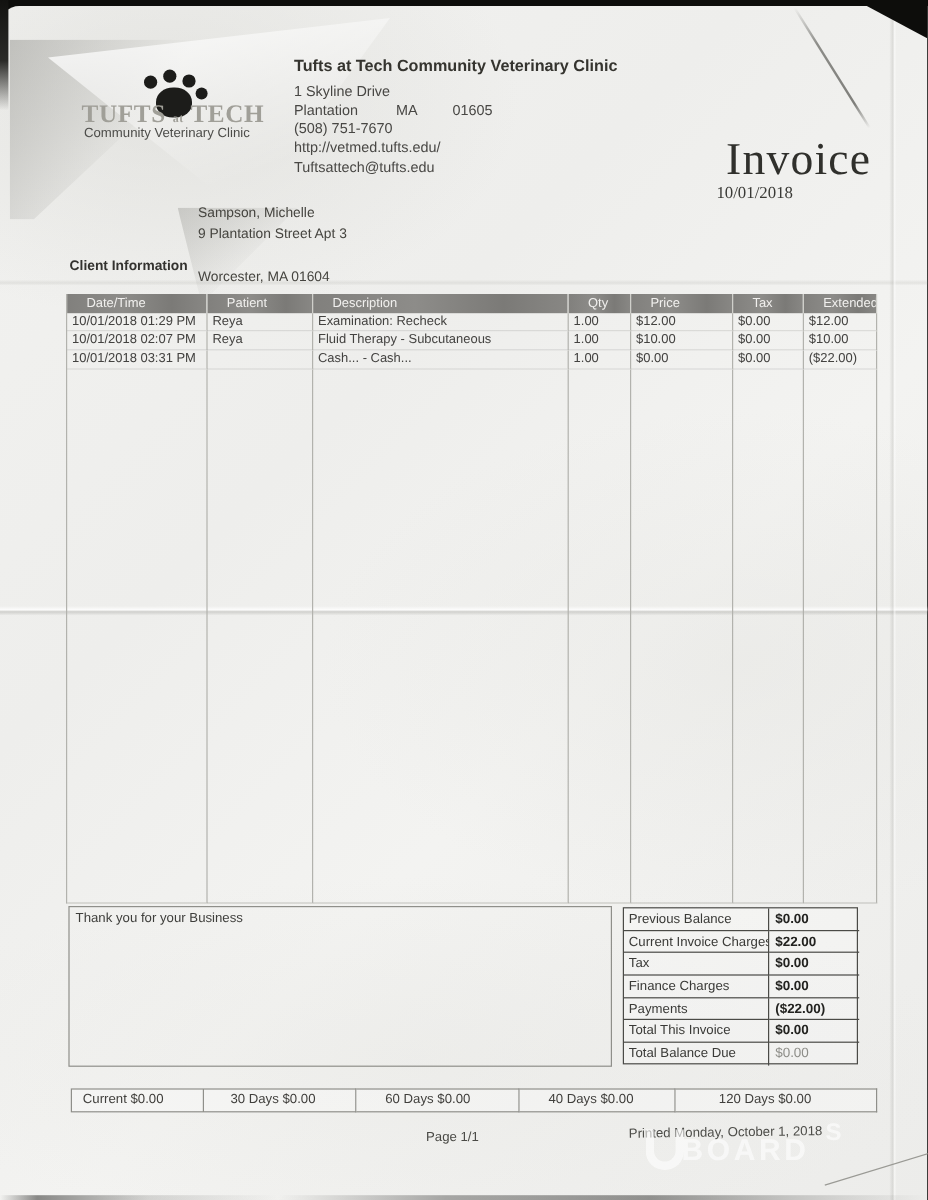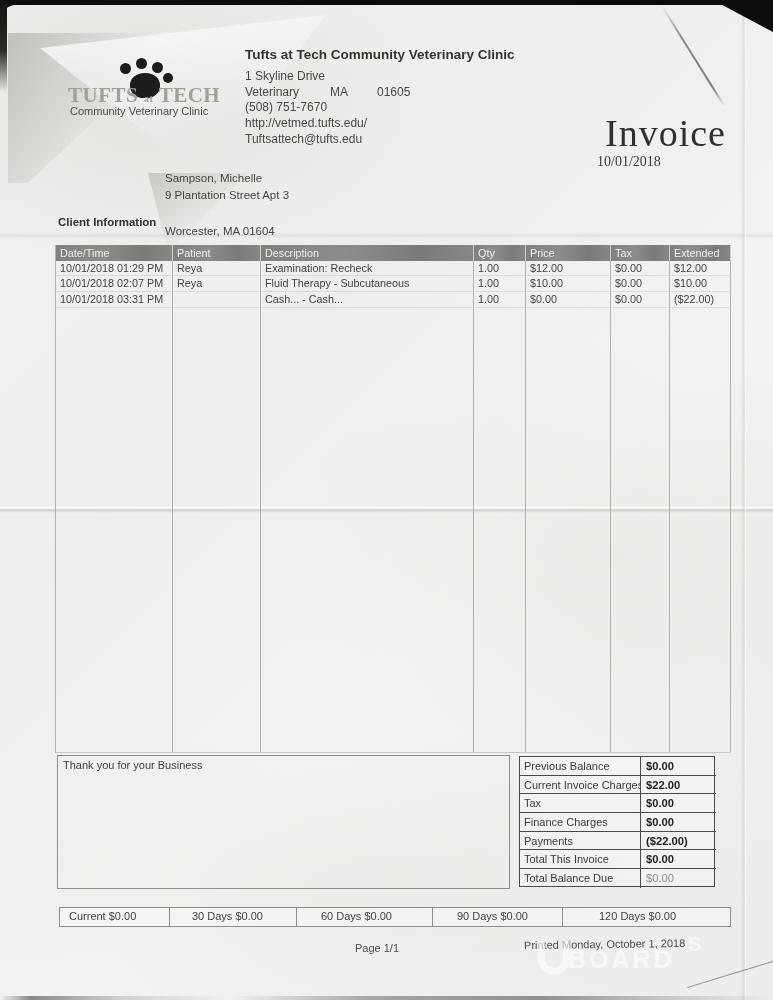--- a/index.html
+++ b/index.html
@@ -85,21 +85,21 @@
   #client-city { top:220px; left:165px; font-size:11.5px; color:#45443f; }
 
   
   #items-table { top:240px; left:55px; width:675px; height:508px;
     display:grid;
     grid-template-columns:117px 88px 213px 52px 85px 59px 61px;
     grid-template-rows:16px 15px 16px 16px 1fr;
     border-left:1px solid #b2b2ad; }
   #items-table .hcell {
     background:linear-gradient(90deg,#81807d, #8d8c89 40%, #7b7a77 75%, #888784);
-    color:#f1f0ee; font-size:10.8px; line-height:16px; padding-left:4px;
+    color:#f1f0ee; font-size:10.8px; line-height:16px; padding-left:16px;
     border-right:1px solid #cfcfca; white-space:nowrap; overflow:hidden; }
   #items-table .cell {
     font-size:10.8px; line-height:15px; padding-left:4px; color:#434240;
     border-right:1px solid #b2b2ad;
     border-bottom:1px solid rgba(140,140,135,.22);
     white-space:nowrap; overflow:hidden; }
   #items-table .fill { border-right:1px solid #b2b2ad; border-bottom:1px solid rgba(150,150,145,.45); }
 
   
   #thankyou-box { top:750px; left:57px; width:453px; height:134px;
@@ -162,21 +162,21 @@
     <div class="paw" id="paw-toe3"></div>
     <div class="paw" id="paw-toe4"></div>
     <div id="logo-title"><span>TUFTS</span> <span class="at">at</span> <span>TECH</span></div>
     <div id="logo-subtitle">Community Veterinary Clinic</div>
   </div>
 
   <div class="abs" id="clinic-info">
     <div id="clinic-name">Tufts at Tech Community Veterinary Clinic</div>
     <div class="clinic-line">1 Skyline Drive</div>
     <div class="clinic-line" id="clinic-city-row">
-      <span id="clinic-city">Veterinary</span><span id="clinic-state">MA</span><span>01605</span>
+      <span id="clinic-city">Plantation</span><span id="clinic-state">MA</span><span>01605</span>
     </div>
     <div class="clinic-line">(508) 751-7670</div>
     <div class="clinic-line">http://vetmed.tufts.edu/</div>
     <div class="clinic-line">Tuftsattech@tufts.edu</div>
   </div>
 
   <div class="abs" id="invoice-title">Invoice</div>
   <div class="abs" id="invoice-date">10/01/2018</div>
 
   <div class="abs" id="client-label">Client Information</div>
@@ -244,21 +244,21 @@
     <div class="slabel">Total This Invoice</div>
     <div class="svalue">$0.00</div>
     <div class="slabel">Total Balance Due</div>
     <div class="svalue muted">$0.00</div>
   </div>
 
   <div class="abs" id="aging-strip">
     <div class="aging-cell"><span>Current</span>&nbsp;<span>$0.00</span></div>
     <div class="aging-cell"><span>30 Days</span>&nbsp;<span>$0.00</span></div>
     <div class="aging-cell"><span>60 Days</span>&nbsp;<span>$0.00</span></div>
-    <div class="aging-cell"><span>90 Days</span>&nbsp;<span>$0.00</span></div>
+    <div class="aging-cell"><span>40 Days</span>&nbsp;<span>$0.00</span></div>
     <div class="aging-cell"><span>120 Days</span>&nbsp;<span>$0.00</span></div>
   </div>
 
   <div class="abs" id="page-label">Page 1/1</div>
   <div class="abs" id="printed-label">Printed Monday, October 1, 2018</div>
 
   <div class="abs" id="watermark">
     <div id="watermark-icon"></div>
     <div id="watermark-line1">S</div>
     <div id="watermark-line2">BOARD</div>

